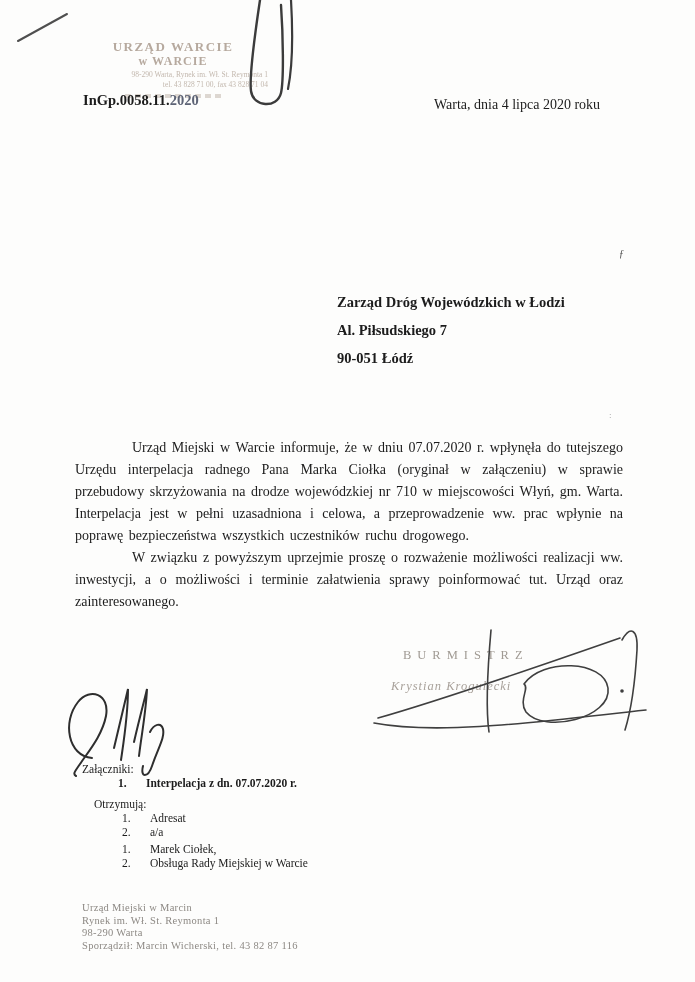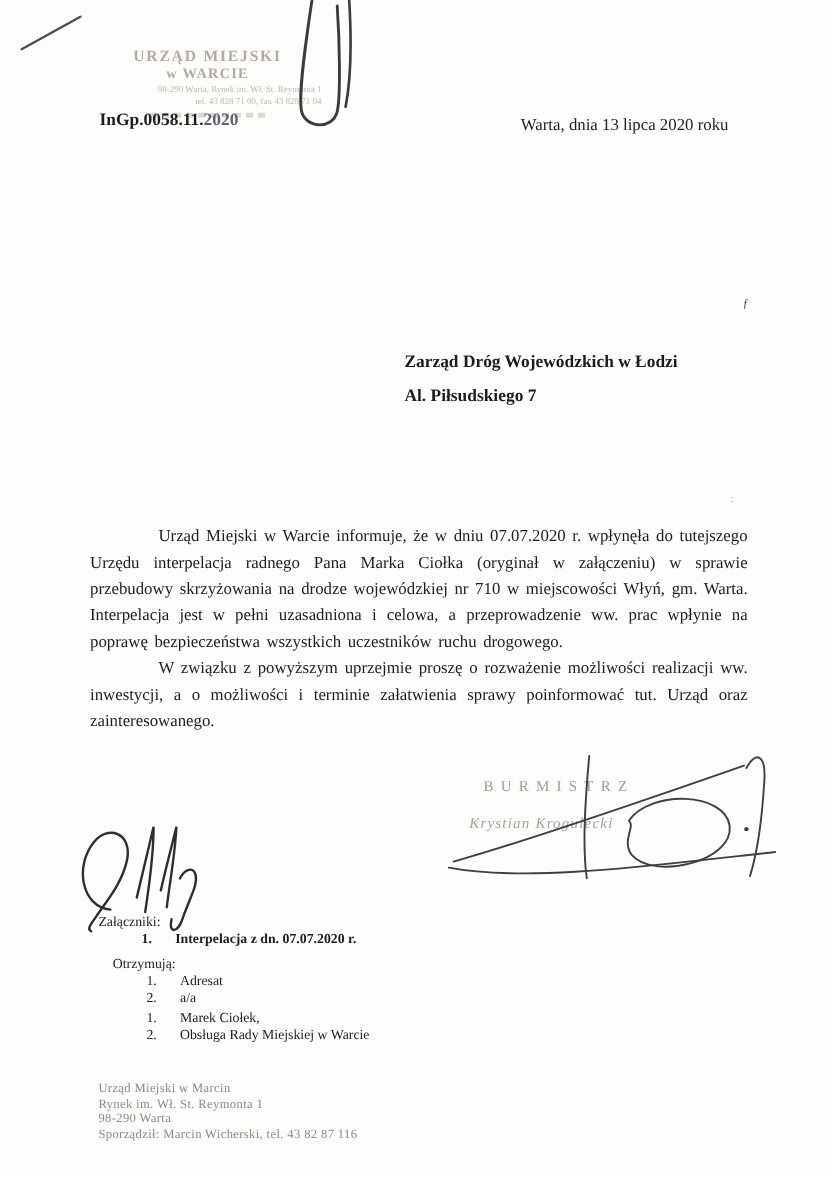--- a/index.html
+++ b/index.html
@@ -68,44 +68,45 @@
 </head>
 <body>
 
 <div class="page">
 
   <svg class="abs" style="left:12px;top:8px;" width="60" height="40" viewBox="0 0 60 40">
     <path d="M6,33 L55,6" stroke="#4f4f4f" stroke-width="2" fill="none" stroke-linecap="round"></path>
   </svg>
 
   <div class="abs stamp">
-    <div class="l1">URZĄD MIEJSKI</div>
+    <div class="l1">URZĄD WARCIE</div>
     <div class="l2">w WARCIE</div>
     <div class="l3">98-290 Warta, Rynek im. Wł. St. Reymonta 1</div>
     <div class="l4">tel. 43 828 71 00, fax 43 828 71 04</div>
     <div class="l5"></div>
   </div>
 
   <div class="abs refnum">
     <span>InGp.0058.11.</span><span class="year">2020</span>
   </div>
 
   <svg class="abs" style="left:236px;top:0;" width="62" height="118" viewBox="0 0 62 118">
     <path d="M24,0 C18,40 13,76 15,91 C17,107 41,109 45,93 C48,80 47,34 45,5" stroke="#3b3b3b" stroke-width="2.4" fill="none" stroke-linecap="round"></path>
     <path d="M55,0 C57,34 57,64 52,89" stroke="#3b3b3b" stroke-width="2.2" fill="none" stroke-linecap="round"></path>
   </svg>
 
-  <div class="abs dateline">Warta, dnia 13 lipca 2020 roku</div>
+  <div class="abs dateline">Warta, dnia 4 lipca 2020 roku</div>
 
   <div class="abs artifact" style="left:619px;top:248px;">ƒ</div>
   <div class="abs artifact" style="left:609px;top:410px;font-size:9px;color:#979797;">:</div>
 
   <div class="abs recipient">
     <div>Zarząd Dróg Wojewódzkich w Łodzi</div>
     <div>Al. Piłsudskiego 7</div>
+    <div>90-051 Łódź</div>
   </div>
 
   <div class="abs body-text">
     <p>Urząd Miejski w Warcie informuje, że w dniu 07.07.2020 r. wpłynęła do tutejszego Urzędu interpelacja radnego Pana Marka Ciołka (oryginał w załączeniu) w sprawie przebudowy skrzyżowania na drodze wojewódzkiej nr 710 w miejscowości Włyń, gm. Warta. Interpelacja jest w pełni uzasadniona i celowa, a przeprowadzenie ww. prac wpłynie na poprawę bezpieczeństwa wszystkich uczestników ruchu drogowego.</p>
     <p>W związku z powyższym uprzejmie proszę o rozważenie możliwości realizacji ww. inwestycji, a o możliwości i terminie załatwienia sprawy poinformować tut. Urząd oraz zainteresowanego.</p>
   </div>
 
   <div class="abs sig-title">BURMISTRZ</div>
   <div class="abs sig-name">Krystian Krogulecki</div>
 

